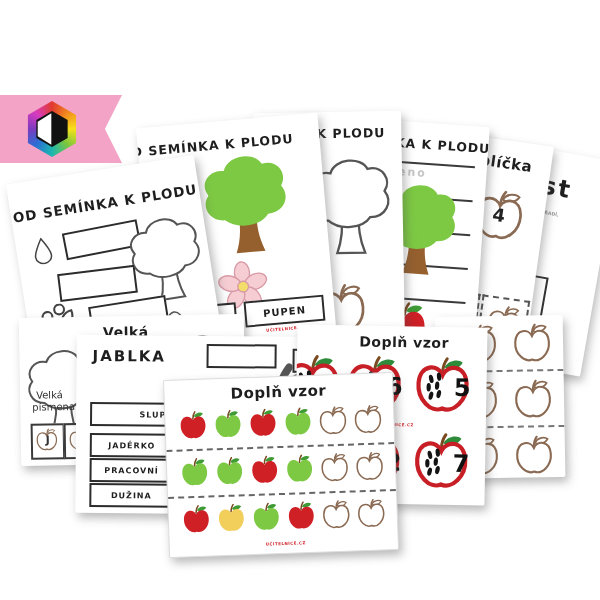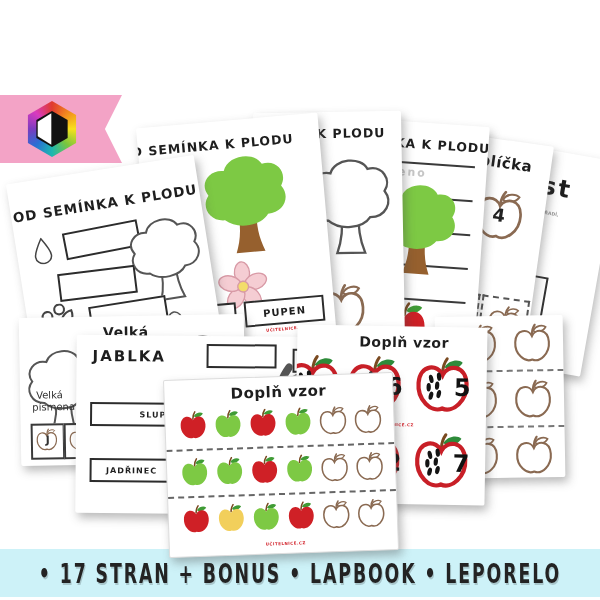--- a/index.html
+++ b/index.html
@@ -348,21 +348,23 @@
     <path d="M53 17 C60 5 76 3 83 9 C77 20 61 24 53 17 Z" fill="#fff" stroke="#8a6a52" stroke-width="4"></path>
     <path d="M50 30 C42 12 12 12 10 44 C8 72 32 94 50 86 C68 94 92 72 90 44 C88 12 58 12 50 30 Z" fill="#fff" stroke="#8a6a52" stroke-width="5"></path>
           </svg>
         </span>
       </div>
   </div>
 
   <div class="page" id="p8">
     <div class="abs" style="left:16px;top:12px;font-size:15px;font-weight:700;letter-spacing:2px;">JABLKA</div>
     <div class="label-box" style="top:67px;padding-left:28px;">SLUPKA</div>
-    <div class="label-box" style="top:123px;">JADŘINEC</div>
+    <div class="label-box" style="top:98px;">JADÉRKO</div>
+    <div class="label-box" style="top:123px;">PRACOVNÍ</div>
+    <div class="label-box" style="top:148px;">DUŽINA</div>
     <span class="abs icon" style="left:118px;top:26px;width:168px;height:152px;">
         <svg viewBox="0 0 100 100">
     <path d="M50 26 C50 16 52 10 57 3" fill="none" stroke="#555" stroke-width="5" stroke-linecap="round"></path>
     <path d="M53 17 C60 5 76 3 83 9 C77 20 61 24 53 17 Z" fill="#fff" stroke="#555" stroke-width="2"></path>
     <path d="M50 30 C42 12 12 12 10 44 C8 72 32 94 50 86 C68 94 92 72 90 44 C88 12 58 12 50 30 Z" fill="#fff" stroke="#555" stroke-width="3"></path>
         </svg>
       </span>
     <div class="rect" style="left:130px;top:8px;width:66px;height:20px;"></div>
     <div class="rect" style="left:216px;top:12px;width:52px;height:20px;"></div>
     <div class="rect" style="left:104px;top:56px;width:46px;height:16px;"></div>
@@ -615,16 +617,13 @@
       <span class="abs icon" style="left:76px;top:8px;width:42px;height:42px;">
           <svg viewBox="0 0 100 100">
     <path d="M50 26 C50 16 52 10 57 3" fill="none" stroke="#8a6a52" stroke-width="5" stroke-linecap="round"></path>
     <path d="M53 17 C60 5 76 3 83 9 C77 20 61 24 53 17 Z" fill="#fff" stroke="#8a6a52" stroke-width="4"></path>
     <path d="M50 30 C42 12 12 12 10 44 C8 72 32 94 50 86 C68 94 92 72 90 44 C88 12 58 12 50 30 Z" fill="#fff" stroke="#8a6a52" stroke-width="5"></path>
           </svg>
         </span>
       </div>
   </div>
 
-  <div class="band bottom">
-    <div class="band-text">• 17 STRAN + BONUS • LAPBOOK • LEPORELO</div>
-  </div>
 </div>
 
 </body></html>

